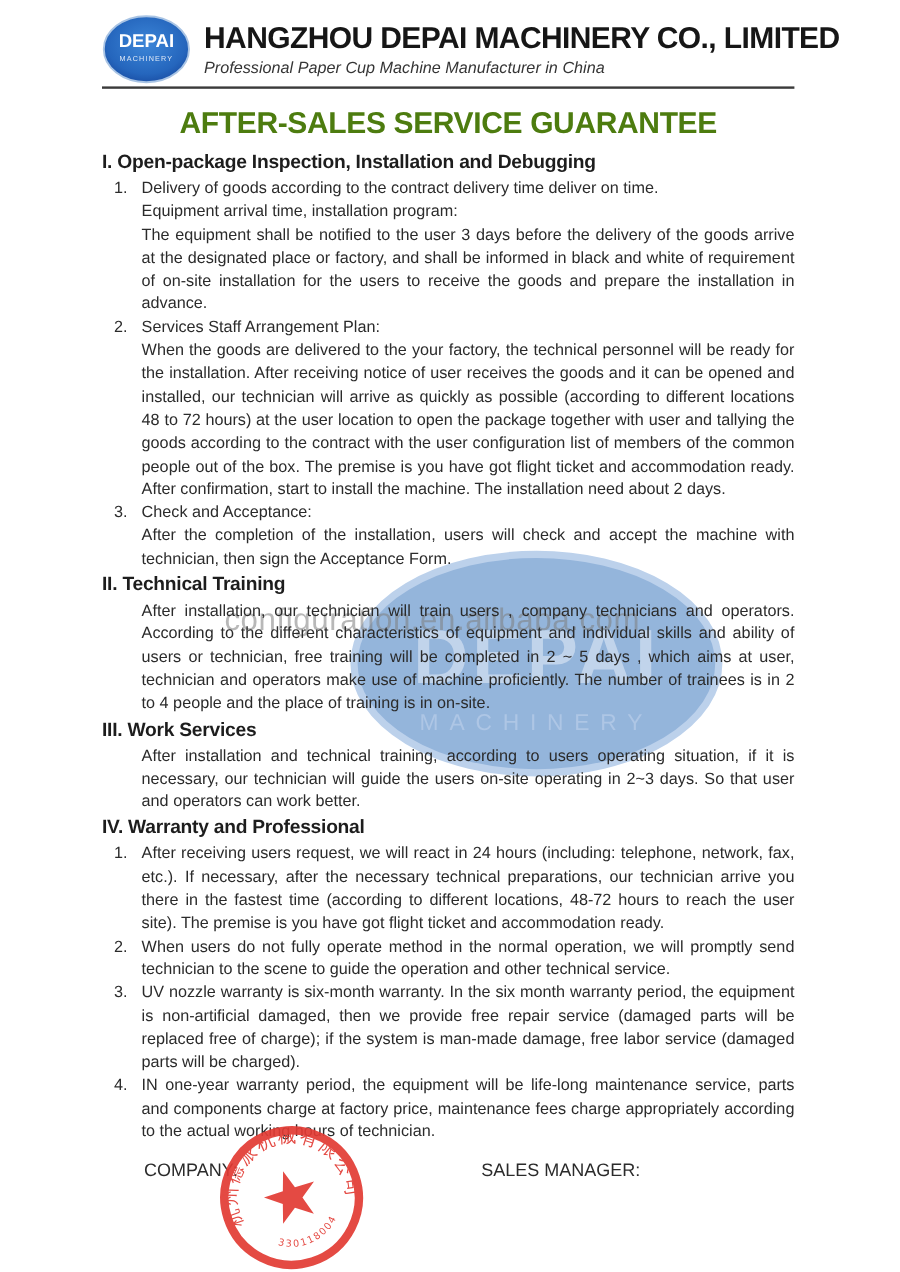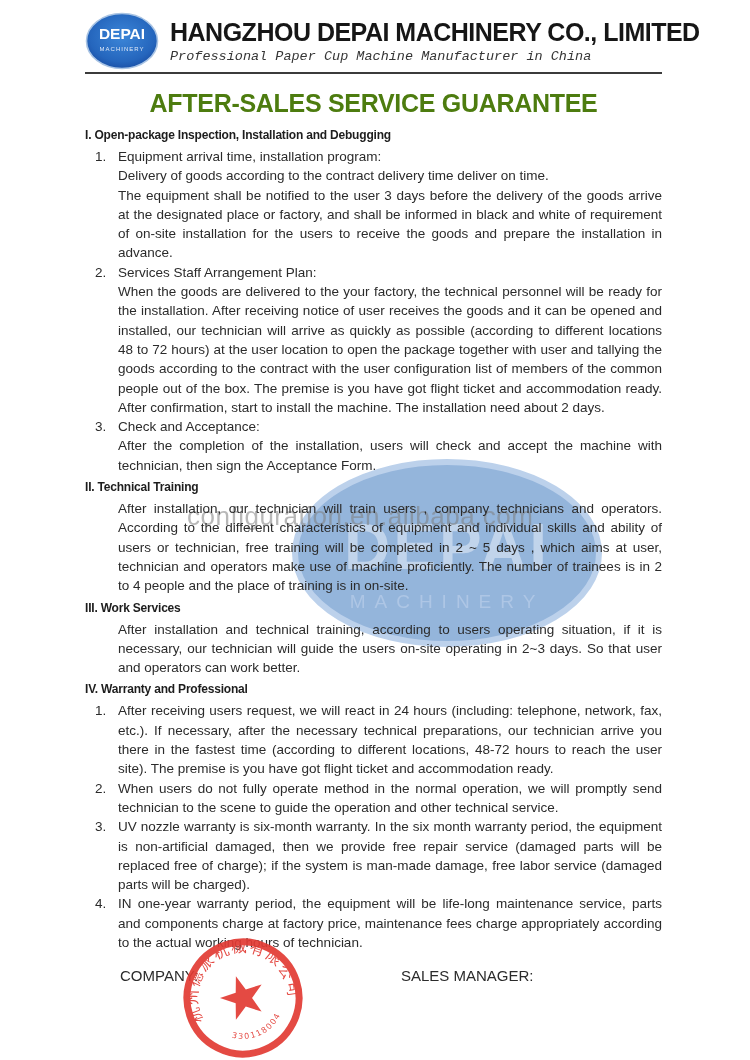--- a/index.html
+++ b/index.html
@@ -18,31 +18,31 @@
   
   .header { display:flex; align-items:center; gap:11px; padding-top:10px; height:61px; }
   .logo-svg { width:74px; height:58px; flex:0 0 auto; }
   .head-text { display:flex; flex-direction:column; }
   .company-name {
     font-size:25px; font-weight:700; letter-spacing:-0.5px;
     color:#161616; line-height:30px; white-space:nowrap;text-align:right;
   }
   .tagline {
     font-size:13.5px; font-style:italic; font-weight:500;
-    color:#353535; line-height:17px; margin-top:1px;font-family:Liberation Mono, monospace;
+    color:#353535; line-height:17px; margin-top:1px;
   }
   .header-divider { border:none; border-top:2px solid #3b3b3b; margin:1px 0 0 0; }
   
   .doc-title {
     text-align:center; font-size:25px; font-weight:700;
     color:#4d7c0f; margin:15px 0 7px 0; letter-spacing:-0.3px;
   }
   
   .sec-heading {
-    font-size:12px; font-weight:600; color:#1d1d1d;
+    font-size:16px; font-weight:600; color:#1d1d1d;
     line-height:21px; margin:2px 0 1px 0; letter-spacing:-0.2px;
   }
   .body-text, .item { font-size:13.5px; line-height:19.3px; color:#2b2b2b; }
   .item { display:flex; }
   .item .num { flex:0 0 33px; padding-left:10px; box-sizing:border-box; }
   .item .ibody { flex:1 1 auto; min-width:0; }
   p { margin:0; }
   .just { text-align:justify; }
   .indent { margin-left:33px; }
   
@@ -92,22 +92,22 @@
   </div>
   <hr class="header-divider">
 
   <div class="doc-title">AFTER-SALES SERVICE GUARANTEE</div>
 
   <div class="sec-heading">I. Open-package Inspection, Installation and Debugging</div>
 
   <div class="item">
     <span class="num">1.</span>
     <div class="ibody">
+      <p>Delivery of goods according to the contract delivery time deliver on time.</p>
       <p>Equipment arrival time, installation program:</p>
-      <p>Delivery of goods according to the contract delivery time deliver on time.</p>
       <p class="just">The equipment shall be notified to the user 3 days before the delivery of the goods arrive at the designated place or factory, and shall be informed in black and white of requirement of on-site installation for the users to receive the goods and prepare the installation in advance.</p>
     </div>
   </div>
 
   <div class="item">
     <span class="num">2.</span>
     <div class="ibody">
       <p>Services Staff Arrangement Plan:</p>
       <p class="just">When the goods are delivered to the your factory, the technical personnel will be ready for the installation. After receiving notice of user receives the goods and it can be opened and installed, our technician will arrive as quickly as possible (according to different locations 48 to 72 hours) at the user location to open the package together with user and tallying the goods according to the contract with the user configuration list of members of the common people out of the box. The premise is you have got flight ticket and accommodation ready. After confirmation, start to install the machine. The installation need about 2 days.</p>
     </div>

